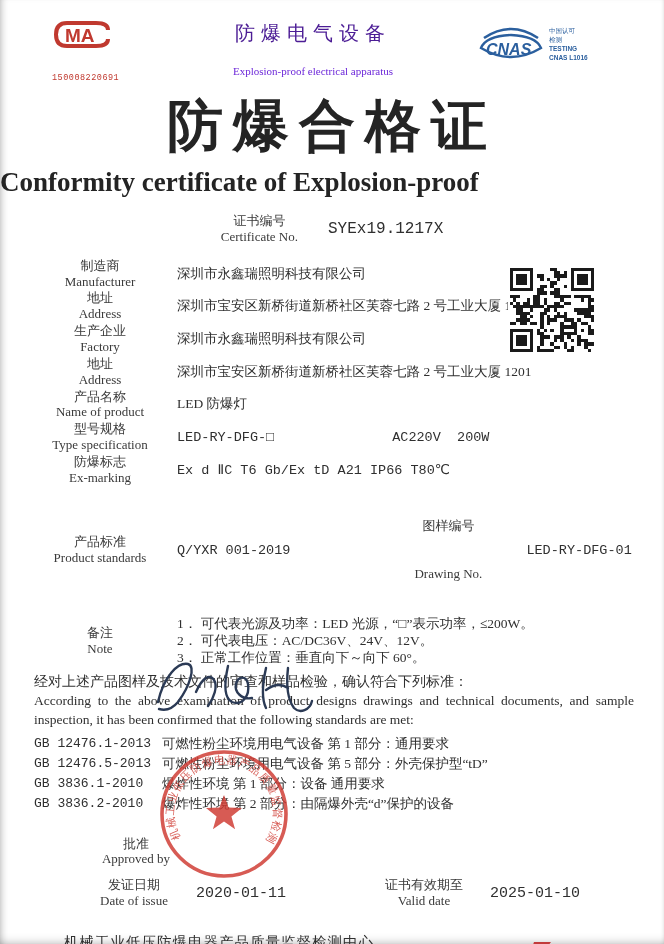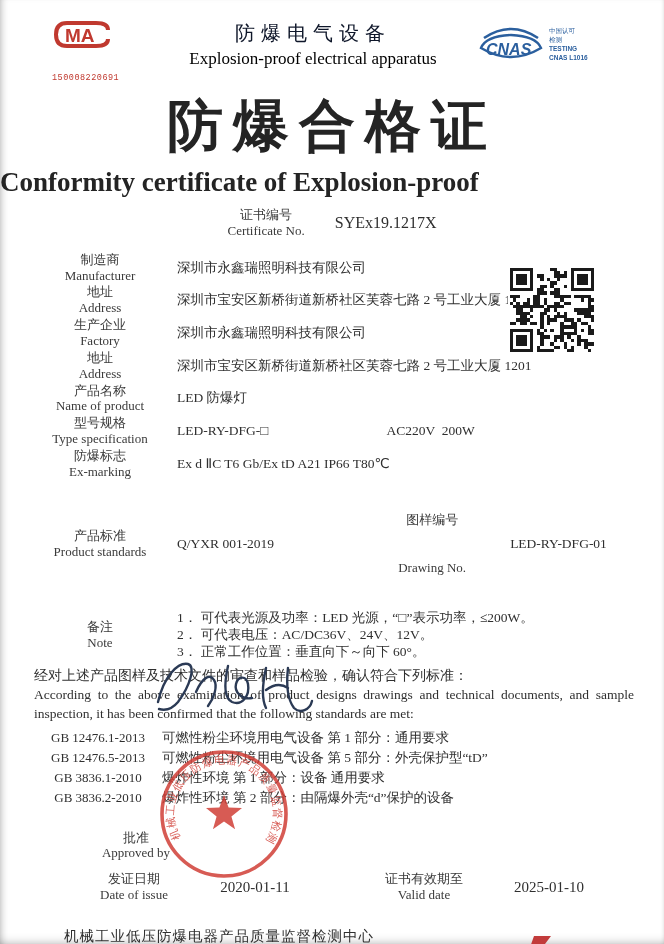--- a/index.html
+++ b/index.html
@@ -2,36 +2,36 @@
 <html><head>
 <meta charset="utf-8">
 <style>
   html,body{margin:0;padding:0;background:#e8e8e6;}
   .page{
     position:relative;width:664px;height:944px;background:#ffffff;
     font-family:"Liberation Serif","DejaVu Serif",serif;color:#333;
     overflow:hidden;
     box-shadow:inset 7px 0 9px -7px rgba(0,0,0,.35), inset 0 -9px 10px -8px rgba(0,0,0,.25), inset -3px 0 5px -4px rgba(0,0,0,.2);
   }
-  .mono{font-family:Liberation Serif, serif;text-align:center;}
+  .mono{font-family:Liberation Mono, monospace;}
   
   .hdr{display:flex;align-items:flex-start;padding:18px 34px 0 52px;}
   .cma{width:96px;text-align:left;}
   .cma-num{color:#c0392f;font-size:8.5px;letter-spacing:.5px;margin-top:13px;font-family:"Liberation Mono","DejaVu Sans Mono",monospace;}
   .hdr-center{flex:1;text-align:center;margin-top:2px;}
-  .hdr-zh{font-size:20px;letter-spacing:6px;color:#0f172a;}
-  .hdr-en{font-size:17px;color:#000000;margin-top:2px;}
+  .hdr-zh{font-size:20px;letter-spacing:6px;color:#4c1d95;}
+  .hdr-en{font-size:11px;color:#6d28d9;margin-top:18px;}
   .cnas{width:152px;display:flex;align-items:center;gap:5px;margin-top:4px;}
   .cnas-side{color:#2b5f9e;font-size:6.5px;line-height:1.35;font-family:"Liberation Sans",sans-serif;}
   .cnas-side .b{font-weight:bold;}
   
   .title-zh{text-align:center;font-size:56px;font-weight:600;letter-spacing:10px;color:#242424;margin-top:6px;}
   .title-en{text-align:left;font-size:27px;font-weight:bold;color:#242424;margin-top:2px;}
   
-  .certno{display:flex;justify-content:center;align-items:center;gap:30px;margin-top:9px;}
+  .certno{display:flex;justify-content:center;align-items:center;gap:30px;margin-top:15px;}
   .lab2{line-height:1.22;font-size:13px;text-align:center;color:#3a3a3a;}
   .certno .v{font-size:16px;color:#2f2f2f;}
   
   .fields{margin:13px 0 0 34px;}
   .frow{display:flex;align-items:center;min-height:31px;margin-bottom:1px;}
   .frow .lab2{width:132px;flex:none;}
   .frow .val{margin-left:11px;font-size:13.5px;color:#2f2f2f;display:flex;align-items:center;white-space:pre;}
   .frow .v2{margin-left:118px;}
   .frow .sublab{margin-left:92px;}
   .frow .v3{margin-left:12px;}

